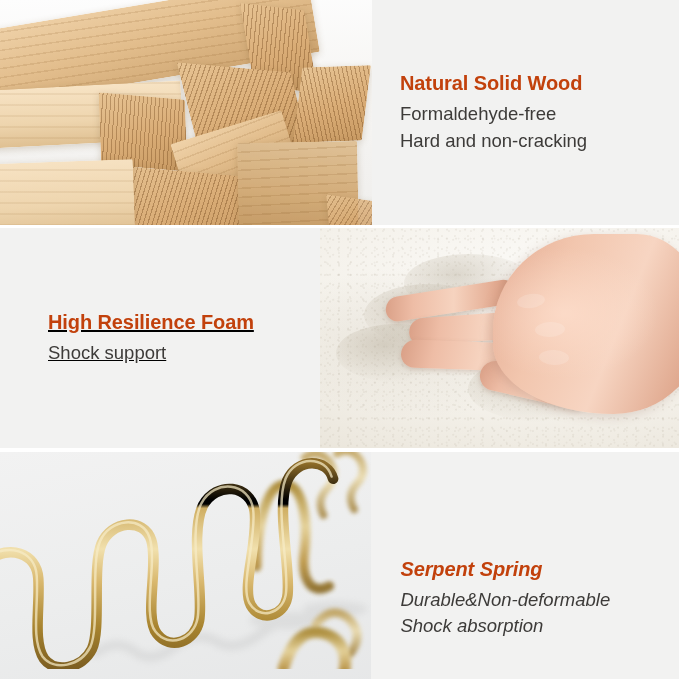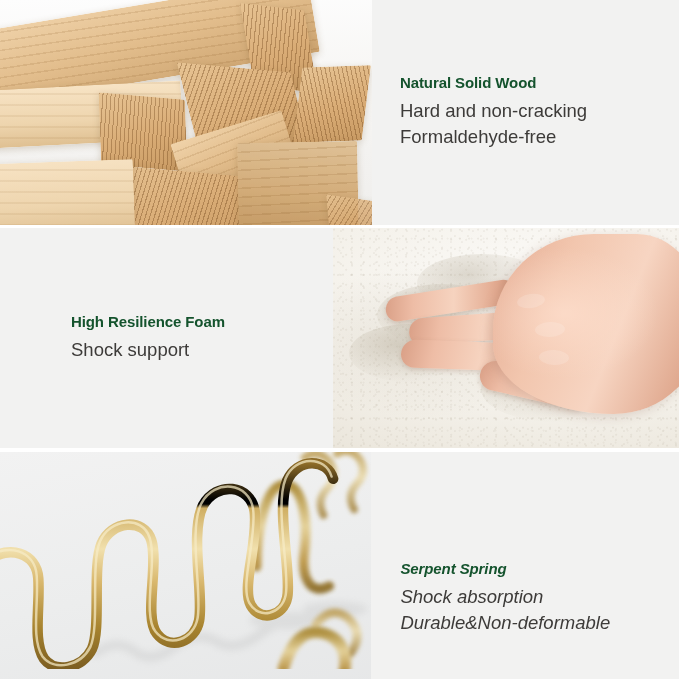--- a/index.html
+++ b/index.html
@@ -37,30 +37,30 @@
     position: relative;
     background: #f2f2f1;
     display: flex;
     flex-direction: column;
     justify-content: center;
     overflow: hidden;
   }
 
   .row-wood   .panel-photo { width: 388px; }
   .row-wood   .panel-text  { width: 291px; padding-left: 28px; }
-  .row-foam   .panel-text  { width: 293px; padding-left: 71px; }
+  .row-foam   .panel-text  { width: 293px; padding-left: 48px; text-decoration: underline; }
   .row-foam   .panel-photo { width: 386px; }
   .row-spring .panel-photo { width: 388px; }
   .row-spring .panel-text  { width: 291px; padding-left: 29px; }
 
   
   .feature-title {
-    font-size: 15px;
+    font-size: 20px;
     font-weight: bold;
-    color: #14532d;
+    color: #c2410c;
     letter-spacing: -0.1px;
     margin: 0 0 5px 0;
     line-height: 1.25;
     white-space: nowrap;
   }
   .feature-line {
     font-size: 18.5px;
     font-weight: normal;
     color: #3d3b39;
     line-height: 1.42;
@@ -216,22 +216,22 @@
         <div class="plank topface" style="left:-36px; top:162px; width:170px; height:72px; transform:rotate(-2deg); --ga:2deg; --gb:178deg;"></div>
 
         <div class="plank longface" style="left:238px; top:142px; width:120px; height:96px; transform:rotate(-1deg); --ga:-2deg; --gb:186deg; filter:brightness(0.92) saturate(1.12);"></div>
 
         <div class="plank endgrain" style="left:328px; top:198px; width:52px; height:34px; transform:rotate(-5deg) skewY(13deg); --ga:122deg; --gb:150deg; opacity:0.85;"></div>
       </div>
     </div>
 
     <div class="panel-text">
       <h3 class="feature-title">Natural Solid Wood</h3>
+      <p class="feature-line">Formaldehyde-free</p>
       <p class="feature-line">Hard and non-cracking</p>
-      <p class="feature-line">Formaldehyde-free</p>
     </div>
   </div>
 
   <div class="seam-h" style="top:225px;"></div>
 
   <div class="row row-foam">
 
     <div class="panel-text">
       <h3 class="feature-title">High Resilience Foam</h3>
       <p class="feature-line">Shock support</p>
@@ -356,18 +356,18 @@
 
           <g filter="url(#softBlur)" opacity="0.9">
             <path d="M296 226 q14 -46 44 -36 q28 10 18 48" stroke="url(#goldWireBack)" stroke-width="12" fill="none" stroke-linecap="round" stroke-linejoin="round"></path>
           </g>
         </svg>
       </div>
     </div>
 
     <div class="panel-text">
       <h3 class="feature-title">Serpent Spring</h3>
+      <p class="feature-line">Durable&amp;Non-deformable</p>
       <p class="feature-line">Shock absorption</p>
-      <p class="feature-line">Durable&amp;Non-deformable</p>
     </div>
   </div>
 
 </div>
 
 </body></html>

